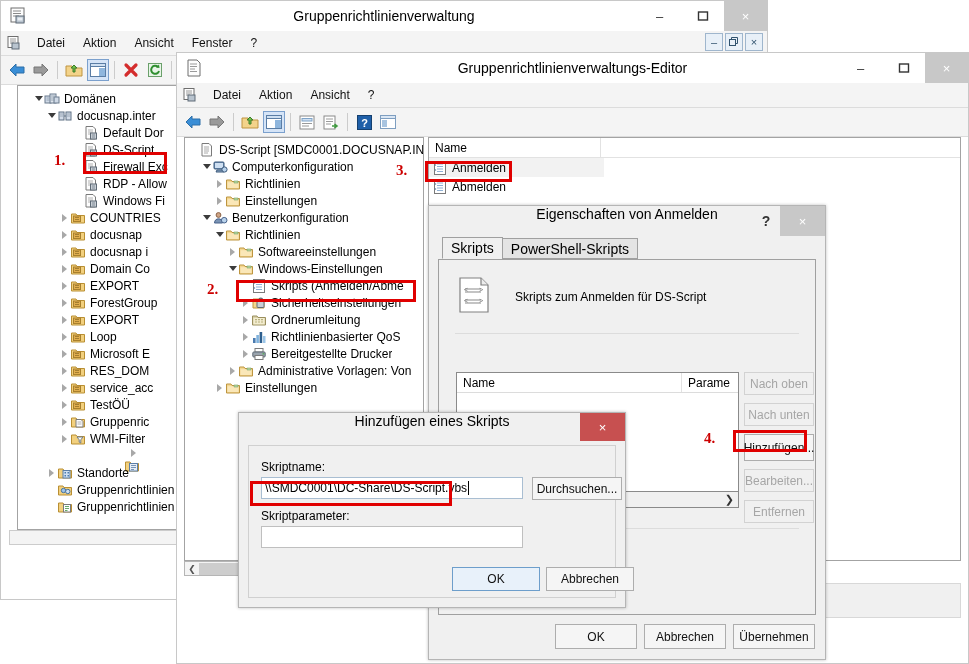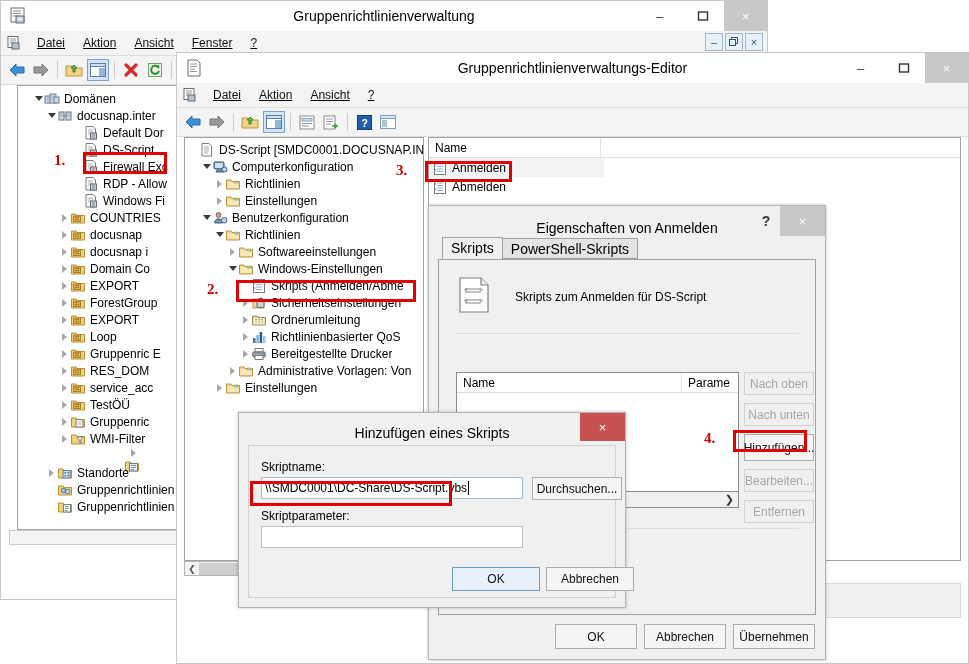--- a/index.html
+++ b/index.html
@@ -15,21 +15,21 @@
   
   .win{position:absolute;background:#f0f0f0;border:1px solid #cfcfcf;box-sizing:border-box;}
   .win-title{height:30px;display:flex;align-items:center;background:#ffffff;position:relative;}
   .win-title .t-icon{width:22px;height:22px;margin-left:6px;flex:0 0 auto;}
   .win-title .t-text{position:absolute;left:0;right:0;text-align:center;font-size:14px;color:#000;pointer-events:none;}
   .win-ctrl{margin-left:auto;display:flex;height:30px;align-items:stretch;z-index:2;}
   .win-ctrl div{width:43px;display:flex;align-items:center;justify-content:center;color:#333;font-size:13px;}
   .win-ctrl .close{background:#c8c8c8;color:#ffffff;}
 
   
-  .menubar{height:24px;display:flex;align-items:center;background:#f0f0f0;border-bottom:1px solid #dcdcdc;position:relative;text-decoration:underline;}
+  .menubar{height:24px;display:flex;align-items:center;background:#f0f0f0;border-bottom:1px solid #dcdcdc;position:relative;}
   .menubar .m-icon{width:16px;height:16px;margin:0 6px 0 5px;}
   .menubar span.mi{padding:2px 9px;font-size:12px;color:#111;}
 
   
   .toolbar{height:28px;display:flex;align-items:center;background:#f0f0f0;border-bottom:1px solid #dcdcdc;padding-left:4px;}
   .tbtn{width:22px;height:22px;margin:0 1px;display:flex;align-items:center;justify-content:center;border:1px solid transparent;box-sizing:border-box;}
   .tbtn.sel{border:1px solid #7ba0cd;background:#d5e4f7;}
   .tsep{width:1px;height:18px;background:#cccccc;margin:0 4px;}
 
   
@@ -49,21 +49,21 @@
   .rednum{position:absolute;color:#cc0000;font-weight:bold;font-size:15px;font-family:"Liberation Serif",serif;}
 
   
   .lvhead{height:19px;background:#ffffff;border-bottom:1px solid #e2e2e2;display:flex;align-items:center;}
   .lvhead .col{border-right:1px solid #e2e2e2;height:19px;display:flex;align-items:center;padding-left:6px;box-sizing:border-box;font-size:12px;}
   .lvrow{height:19px;display:flex;align-items:center;padding-left:3px;font-size:12px;}
   .lvrow.selected{background:#f2f2f2;}
 
   
   .dlg{position:absolute;background:#f0f0f0;border:1px solid #b5b5b5;box-sizing:border-box;box-shadow:0 0 3px rgba(0,0,0,.25);}
-  .dlg-title{height:30px;display:flex;align-items:flex-end;position:relative;background:#f0f0f0;}
+  .dlg-title{height:30px;display:flex;align-items:flex-start;position:relative;background:#f0f0f0;}
   .dlg-title .dt-text{position:absolute;left:0;right:0;text-align:center;font-size:14px;}
   .dlg-body{background:#f0f0f0;}
 
   .tabstrip{display:flex;align-items:flex-end;height:22px;border-bottom:1px solid #a0a0a0;padding-left:8px;box-sizing:border-box;}
   .tab{height:21px;padding:0 8px;display:flex;align-items:center;font-size:14px;border:1px solid #a0a0a0;background:#e4e4e4;margin-right:-1px;box-sizing:border-box;}
   .tab.active{background:#f0f0f0;border-bottom:1px solid #f0f0f0;height:22px;}
 
   .btn{background:#f5f5f5;border:1px solid #adadad;font-size:12px;color:#111;display:flex;align-items:center;justify-content:center;box-sizing:border-box;font-family:"Liberation Sans",sans-serif;}
   .btn.def{border:1px solid #6d9ecb;background:#e8f1fa;}
   .btn.disabled{color:#a6a6a6;background:#f0f0f0;border:1px solid #d2d2d2;}
@@ -336,21 +336,21 @@
         </div>
         <div class="trow" style="padding-left:41px;">
           <span class="tw">
             <span class="arr hollow"></span>
           </span>
           <span class="tico"><svg width="16" height="16" viewBox="0 0 16 16">
               <path d="M1.5 4 h4.5 l1 1.5 H14.5 V13 H1.5 Z" fill="#f2d07e" stroke="#b98f33"></path>
               <rect x="3.5" y="6" width="7" height="5.5" fill="#e0ad4e" stroke="#a9802c"></rect>
               <path d="M5 7.5h4M5 9.5h4" stroke="#8a6a22" stroke-width=".7"></path>
             </svg></span>
-          <span class="tlabel">Gruppenric E</span>
+          <span class="tlabel">Microsoft E</span>
         </div>
         <div class="trow" style="padding-left:41px;">
           <span class="tw">
             <span class="arr hollow"></span>
           </span>
           <span class="tico"><svg width="16" height="16" viewBox="0 0 16 16">
               <path d="M1.5 4 h4.5 l1 1.5 H14.5 V13 H1.5 Z" fill="#f2d07e" stroke="#b98f33"></path>
               <rect x="3.5" y="6" width="7" height="5.5" fill="#e0ad4e" stroke="#a9802c"></rect>
               <path d="M5 7.5h4M5 9.5h4" stroke="#8a6a22" stroke-width=".7"></path>
             </svg></span>

